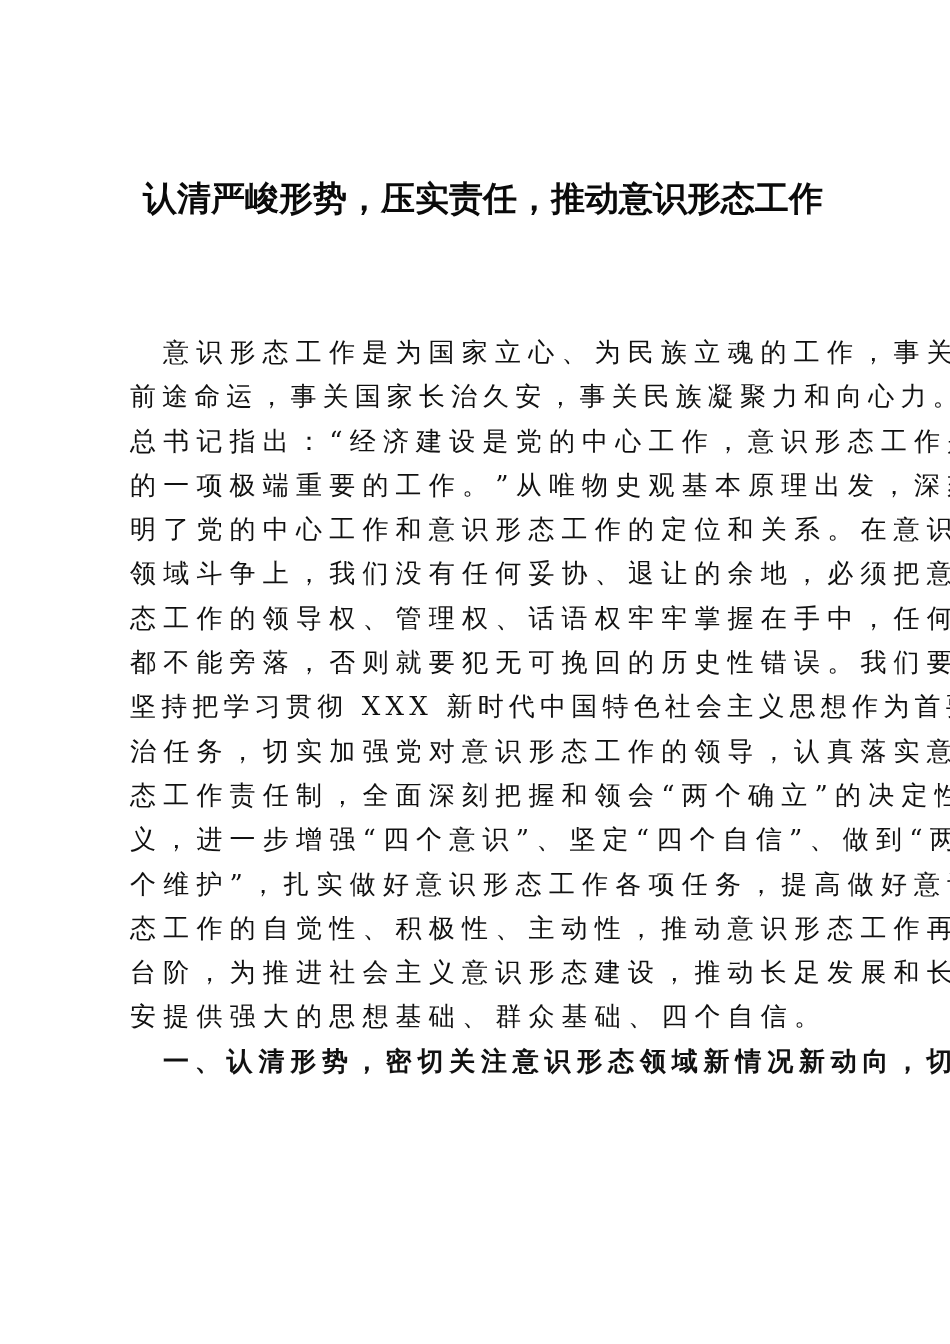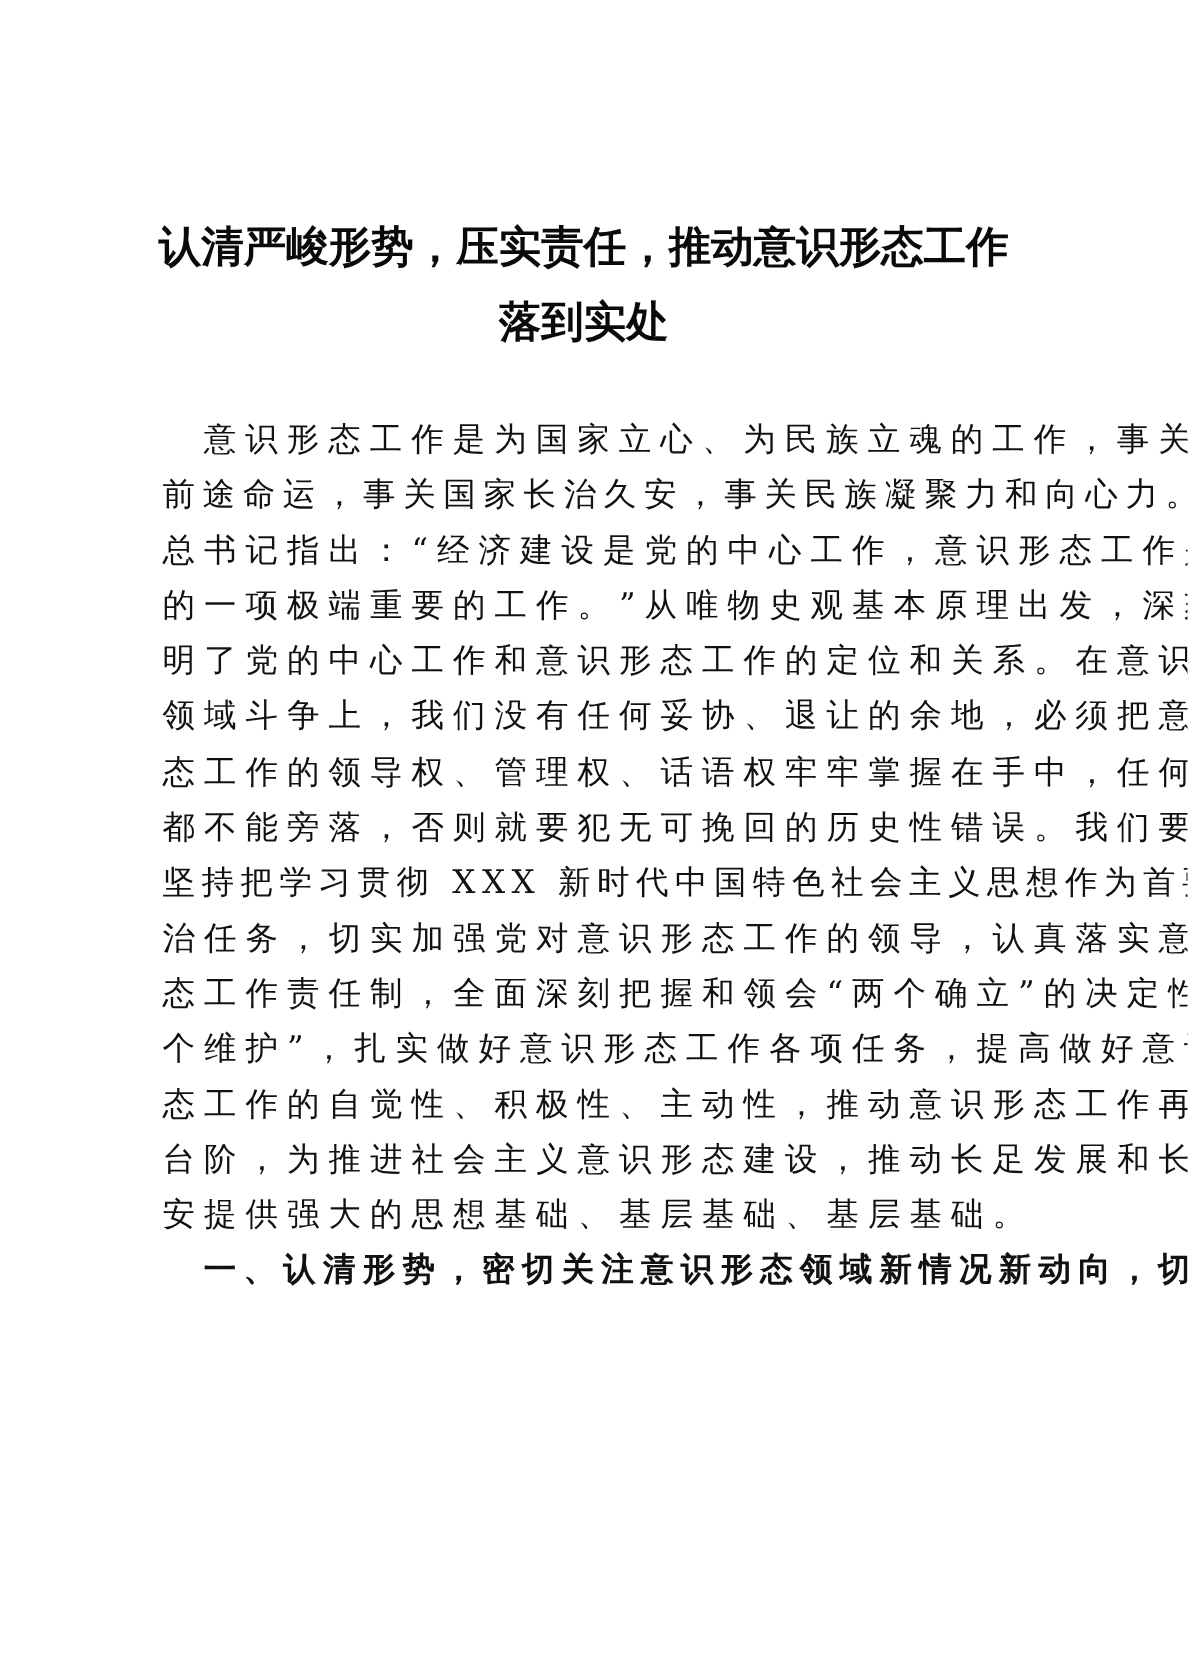--- a/index.html
+++ b/index.html
@@ -16,21 +16,21 @@
   }
   .page {
     position: absolute;
     left: 0; top: 0;
     width: 950px;
     height: 1344px;
     background: #ffffff;
   }
   .title {
     position: absolute;
-    left: 92px;
+    left: 108px;
     width: 750px;
     top: 168px;
     text-align: center;
     font-family: "DejaVu Serif", "Liberation Serif", serif;
     font-weight: bold;
     font-size: 34px;
     line-height: 60px;
     letter-spacing: 0px;
     color: #0a0a0a;
     margin: 0;
@@ -67,41 +67,41 @@
   }
   .heading .line.first { padding-left: 33px; }
 </style>
 </head>
 <body>
 
 <div class="page">
 
   <h1 class="title">
     <span class="line">认清严峻形势，压实责任，推动意识形态工作</span>
-    <span class="line">落到实处</span>
   </h1>
 
   <div class="body">
 
     <p class="para" style="margin:0;">
       <span class="line first">意识形态工作是为国家立心、为民族立魂的工作，事关党的</span>
       <span class="line" style="letter-spacing:6.1px;">前途命运，事关国家长治久安，事关民族凝聚力和向心力。XXX</span>
       <span class="line">总书记指出：“经济建设是党的中心工作，意识形态工作是党</span>
       <span class="line">的一项极端重要的工作。”从唯物史观基本原理出发，深刻阐</span>
       <span class="line">明了党的中心工作和意识形态工作的定位和关系。在意识形态</span>
       <span class="line">领域斗争上，我们没有任何妥协、退让的余地，必须把意识形</span>
       <span class="line">态工作的领导权、管理权、话语权牢牢掌握在手中，任何时候</span>
       <span class="line">都不能旁落，否则就要犯无可挽回的历史性错误。我们要始终</span>
       <span class="line" style="letter-spacing:5.2px;">坚持把学习贯彻 XXX 新时代中国特色社会主义思想作为首要政</span>
       <span class="line">治任务，切实加强党对意识形态工作的领导，认真落实意识形</span>
       <span class="line">态工作责任制，全面深刻把握和领会“两个确立”的决定性意</span>
+      <span class="line">义，进一步增强“四个意识”、坚定“四个自信”、做到“两</span>
       <span class="line">个维护”，扎实做好意识形态工作各项任务，提高做好意识形</span>
       <span class="line">态工作的自觉性、积极性、主动性，推动意识形态工作再上新</span>
       <span class="line">台阶，为推进社会主义意识形态建设，推动长足发展和长治久</span>
-      <span class="line">安提供强大的思想基础、基层基础、基层基础。</span>
+      <span class="line">安提供强大的思想基础、群众基础、四个自信。</span>
     </p>
 
     <h2 class="heading" style="margin:0;">
       <span class="line first">一、认清形势，密切关注意识形态领域新情况新动向，切实</span>
     </h2>
 
   </div>
 </div>
 
 </body></html>

